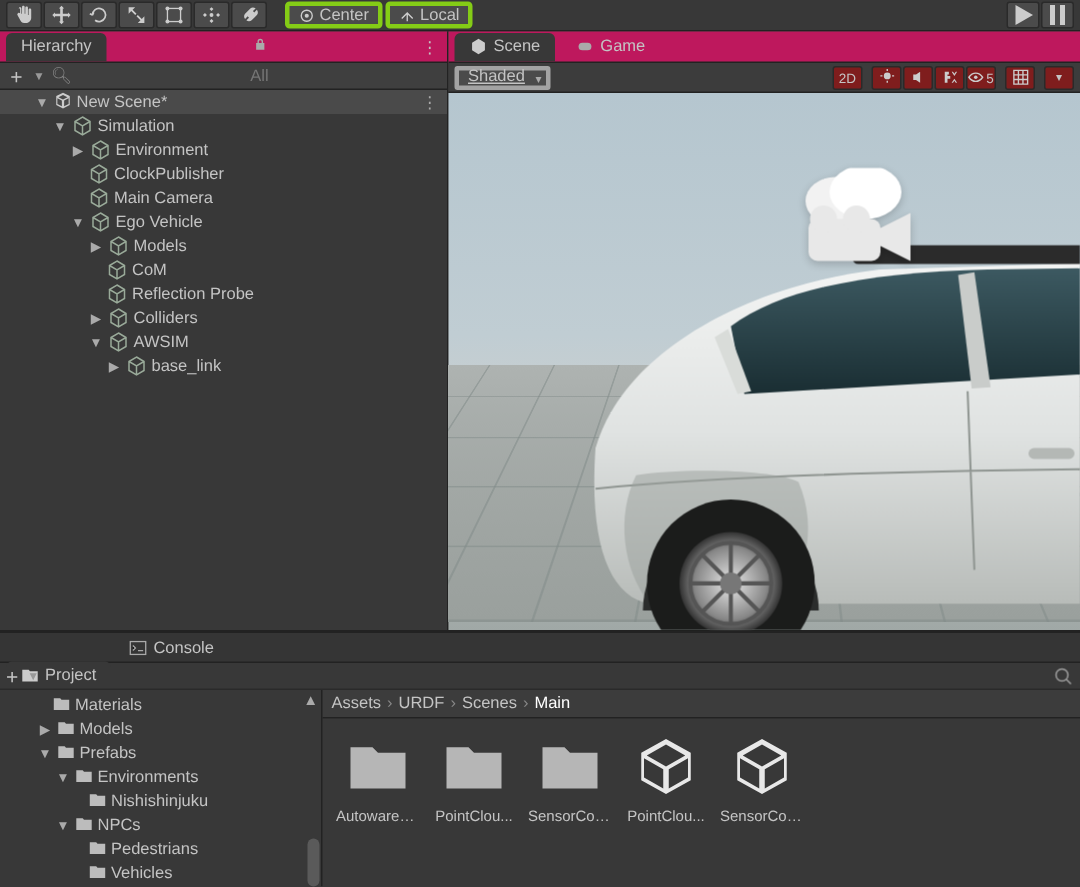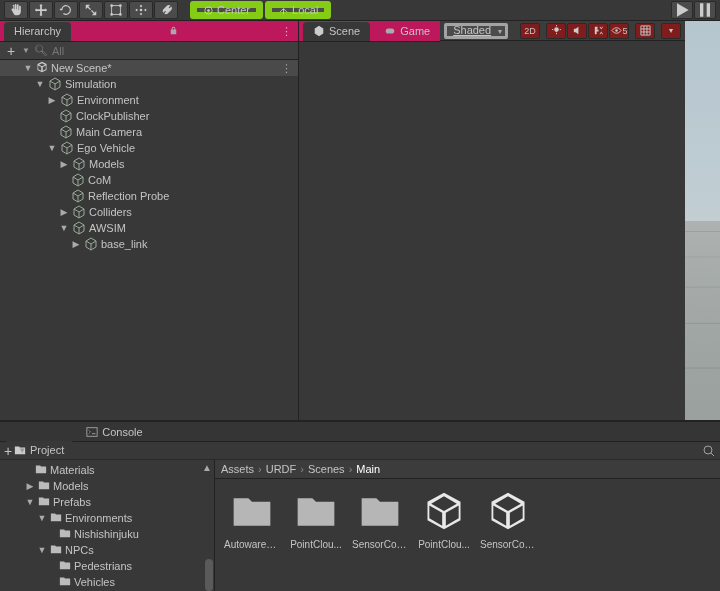--- a/index.html
+++ b/index.html
@@ -4,42 +4,42 @@
 <style>
 * { margin: 0; padding: 0; box-sizing: border-box; font-family: Arial, sans-serif; font-size: 11px; color: #c4c4c4; user-select: none; }
 body { background: #383838; width: 720px; height: 591px; overflow: hidden; display: flex; flex-direction: column; }
 
 
 .toolbar { height: 21px; background: #383838; border-bottom: 1px solid #222; display: flex; align-items: center; padding: 0 4px; gap: 2px; }
 .tool-btn { width: 24px; height: 18px; background: #4b4b4b; border: 1px solid #2a2a2a; border-radius: 2px; display: flex; align-items: center; justify-content: center; cursor: pointer; }
 .tool-btn svg { width: 14px; height: 14px; }
 .tool-group { display: flex; gap: 1px; }
 .toolbar-sep { width: 8px; }
-.pill { display: flex; background: #4b4b4b; border: 7px solid #84cc16; border-radius: 3px; height: 18px; align-items: center; gap: 3px; padding: 0 6px; cursor: pointer; }
+.pill { display: flex; background: #4b4b4b; border: 3px solid #84cc16; border-radius: 3px; height: 18px; align-items: flex-end; gap: 3px; padding: 0 6px; cursor: pointer; }
 .pill svg { width: 11px; height: 11px; }
 .spacer { flex: 1; }
 .play-btn { width: 22px; height: 18px; background: #4b4b4b; border: 1px solid #2a2a2a; border-radius: 2px; display: flex; align-items: center; justify-content: center; cursor: pointer; }
 
 
 .main { flex: 1; display: flex; min-height: 0; }
 .left-pane { width: 299px; display: flex; flex-direction: column; border-right: 1px solid #222; background: #383838; }
-.right-pane { flex: 1; display: flex; flex-direction: row; background: #383838; }
+.right-pane { flex: 1; display: flex; flex-direction: column; background: #383838; }
 
 
 .tabhdr { height: 21px; background: #be185d; border-bottom: 1px solid #222; display: flex; align-items: center; }
 .tab { height: 19px; padding: 0 10px; display: flex; align-items: center; gap: 4px; cursor: pointer; border-top-left-radius: 4px; border-top-right-radius: 4px; margin-left: 4px; }
 .tab.active { background: #383838; }
 .tab svg { width: 12px; height: 12px; }
 .tabhdr .menu-btn { margin-left: auto; padding: 0 6px; cursor: pointer; }
 
 
 .hier-search { height: 18px; background: #3f3f3f; border-bottom: 1px solid #222; display: flex; align-items: center; padding: 0 4px; gap: 4px; }
 .hier-search .plus { font-size: 14px; cursor: pointer; width: 14px; text-align: center; }
 .hier-search .down { font-size: 8px; color: #999; cursor: pointer; }
-.hier-search input { flex: 1; background: transparent; border: none; outline: none; color: #999; font-size: 11px; }
+.hier-search input { flex: 1; background: transparent; border: none; outline: none; color: #999; font-size: 11px; text-align: center; }
 .hier-search .sglyph { color: #888; font-size: 11px; }
 
 
 .tree { flex: 1; overflow: auto; background: #383838; position: relative; }
 .tree-row { height: 16px; display: flex; align-items: center; gap: 3px; padding-left: 4px; cursor: pointer; }
 .tree-row.scene { background: #4a4a4a; }
 .fold { width: 10px; display: inline-flex; justify-content: center; color: #aaa; font-size: 9px; cursor: pointer; }
 .indent { display: inline-block; }
 .node-icon { width: 14px; height: 14px; display: inline-flex; align-items: center; justify-content: center; }
 .tree-row .label { white-space: nowrap; }

